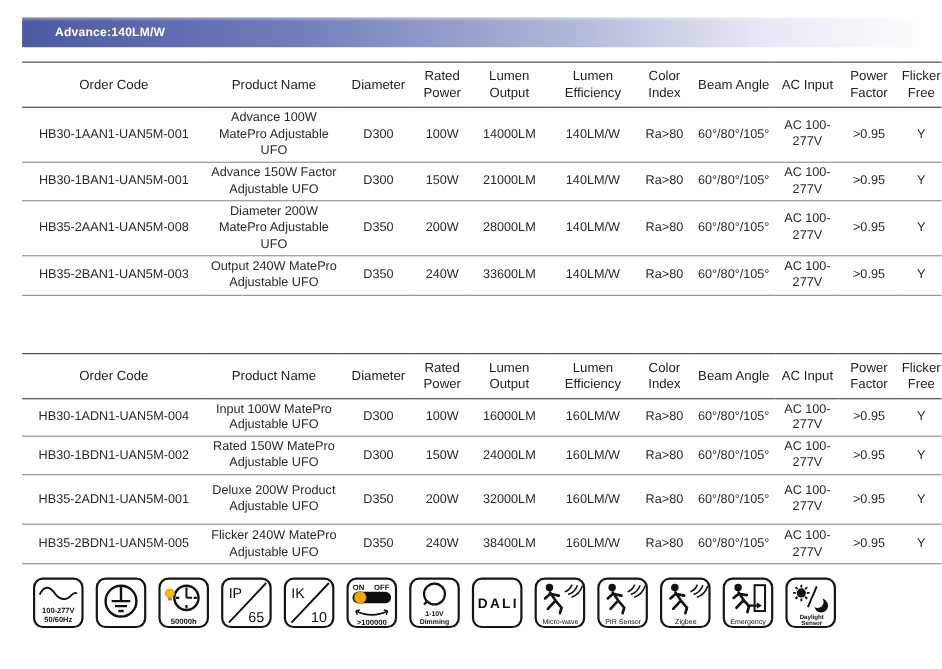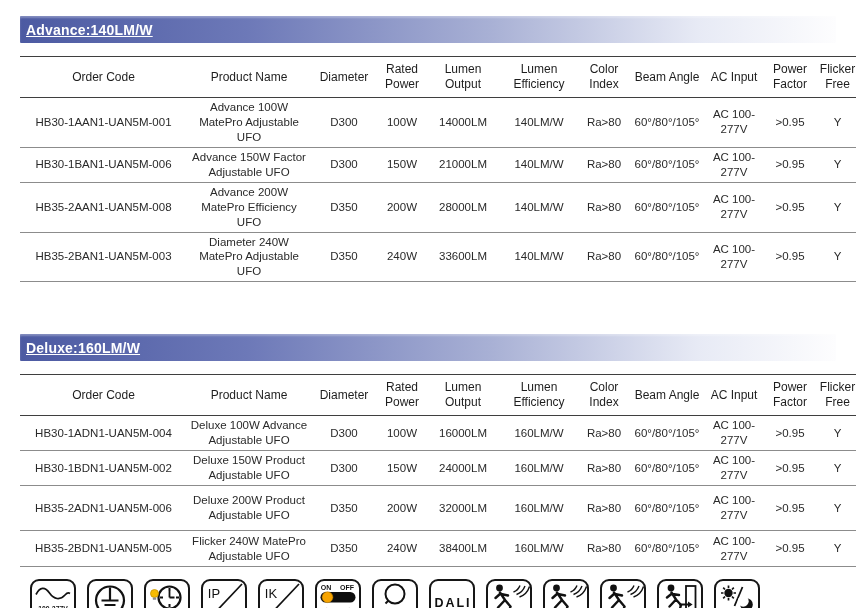--- a/index.html
+++ b/index.html
@@ -3,21 +3,21 @@
 <meta charset="utf-8">
 <style>
   html,body{margin:0;padding:0;background:#fff;}
   body{width:856px;height:608px;font-family:"Liberation Sans",sans-serif;color:#222;overflow:hidden;}
   .container{margin-left:20px;width:816px;}
   .tbl-section{margin-top:16px;}
   .tbl-section.second{margin-top:52px;}
   .banner{height:27px;border-radius:1px;display:flex;align-items:center;
     background:linear-gradient(90deg,#4c5aa2 0%,#6d79b8 28%,#a9b1d5 58%,#e7eaf5 83%,#fdfdfe 100%);
     box-shadow:inset 0 2px 2px rgba(255,255,255,.30);}
-  .banner span{color:#fff;font-weight:bold;font-size:14px;padding-left:6px;letter-spacing:.2px;text-decoration:underline;}
+  .banner span{color:#fff;font-weight:bold;font-size:11px;padding-left:30px;letter-spacing:.2px;}
   table{width:816px;border-collapse:collapse;table-layout:fixed;margin-top:13px;
     border-top:1.5px solid #3f3f3f;}
   thead tr{border-bottom:1.5px solid #3f3f3f;height:41px;}
   th{font-weight:normal;font-size:12px;color:#1e1e1e;text-align:center;vertical-align:middle;padding:2px 1px;line-height:1.25;}
   td{font-size:11.5px;color:#2a2a2a;text-align:center;vertical-align:middle;padding:2px 1px;line-height:1.3;}
   tbody tr{border-bottom:1px solid #8c8c8c;height:34px;}
   tbody tr:nth-child(3){height:45px;}
   tbody tr:nth-child(4){height:36px;}
   .icons{display:flex;gap:11px;margin-top:12px;padding-left:10px;}
   .ic{width:46px;height:46px;border:2px solid #161616;border-radius:9px;box-sizing:border-box;
@@ -58,111 +58,108 @@
             <td>100W</td>
             <td>14000LM</td>
             <td>140LM/W</td>
             <td>Ra&gt;80</td>
             <td>60°/80°/105°</td>
             <td>AC 100-277V</td>
             <td>&gt;0.95</td>
             <td>Y</td>
           </tr>
           <tr>
-            <td>HB30-1BAN1-UAN5M-006</td>
+            <td>HB30-1BAN1-UAN5M-001</td>
             <td>Advance 150W Factor Adjustable UFO</td>
             <td>D300</td>
             <td>150W</td>
             <td>21000LM</td>
             <td>140LM/W</td>
             <td>Ra&gt;80</td>
             <td>60°/80°/105°</td>
             <td>AC 100-277V</td>
             <td>&gt;0.95</td>
             <td>Y</td>
           </tr>
           <tr>
             <td>HB35-2AAN1-UAN5M-008</td>
-            <td>Advance 200W MatePro Efficiency UFO</td>
+            <td>Diameter 200W MatePro Adjustable UFO</td>
             <td>D350</td>
             <td>200W</td>
             <td>28000LM</td>
             <td>140LM/W</td>
             <td>Ra&gt;80</td>
             <td>60°/80°/105°</td>
             <td>AC 100-277V</td>
             <td>&gt;0.95</td>
             <td>Y</td>
           </tr>
           <tr>
             <td>HB35-2BAN1-UAN5M-003</td>
-            <td>Diameter 240W MatePro Adjustable UFO</td>
+            <td>Output 240W MatePro Adjustable UFO</td>
             <td>D350</td>
             <td>240W</td>
             <td>33600LM</td>
             <td>140LM/W</td>
             <td>Ra&gt;80</td>
             <td>60°/80°/105°</td>
             <td>AC 100-277V</td>
             <td>&gt;0.95</td>
             <td>Y</td>
           </tr>
         </tbody>
     </table>
   </section>
 
   <section class="tbl-section second">
-    <div class="banner">
-      <span>Deluxe:160LM/W</span>
-    </div>
     <table>
       <thead>
           <tr>
             <th style="width: 165px;">Order Code</th>
             <th style="width: 122px;">Product Name</th>
             <th style="width: 64px;">Diameter</th>
             <th style="width: 48px;">Rated Power</th>
             <th style="width: 70px;">Lumen Output</th>
             <th style="width: 78px;">Lumen Efficiency</th>
             <th style="width: 48px;">Color Index</th>
             <th style="width: 74px;">Beam Angle</th>
             <th style="width: 56px;">AC Input</th>
             <th style="width: 52px;">Power Factor</th>
             <th style="width: 39px;">Flicker Free</th>
           </tr>
         </thead>
       <tbody>
           <tr>
             <td>HB30-1ADN1-UAN5M-004</td>
-            <td>Deluxe 100W Advance Adjustable UFO</td>
+            <td>Input 100W MatePro Adjustable UFO</td>
             <td>D300</td>
             <td>100W</td>
             <td>16000LM</td>
             <td>160LM/W</td>
             <td>Ra&gt;80</td>
             <td>60°/80°/105°</td>
             <td>AC 100-277V</td>
             <td>&gt;0.95</td>
             <td>Y</td>
           </tr>
           <tr>
             <td>HB30-1BDN1-UAN5M-002</td>
-            <td>Deluxe 150W Product Adjustable UFO</td>
+            <td>Rated 150W MatePro Adjustable UFO</td>
             <td>D300</td>
             <td>150W</td>
             <td>24000LM</td>
             <td>160LM/W</td>
             <td>Ra&gt;80</td>
             <td>60°/80°/105°</td>
             <td>AC 100-277V</td>
             <td>&gt;0.95</td>
             <td>Y</td>
           </tr>
           <tr>
-            <td>HB35-2ADN1-UAN5M-006</td>
+            <td>HB35-2ADN1-UAN5M-001</td>
             <td>Deluxe 200W Product Adjustable UFO</td>
             <td>D350</td>
             <td>200W</td>
             <td>32000LM</td>
             <td>160LM/W</td>
             <td>Ra&gt;80</td>
             <td>60°/80°/105°</td>
             <td>AC 100-277V</td>
             <td>&gt;0.95</td>
             <td>Y</td>

